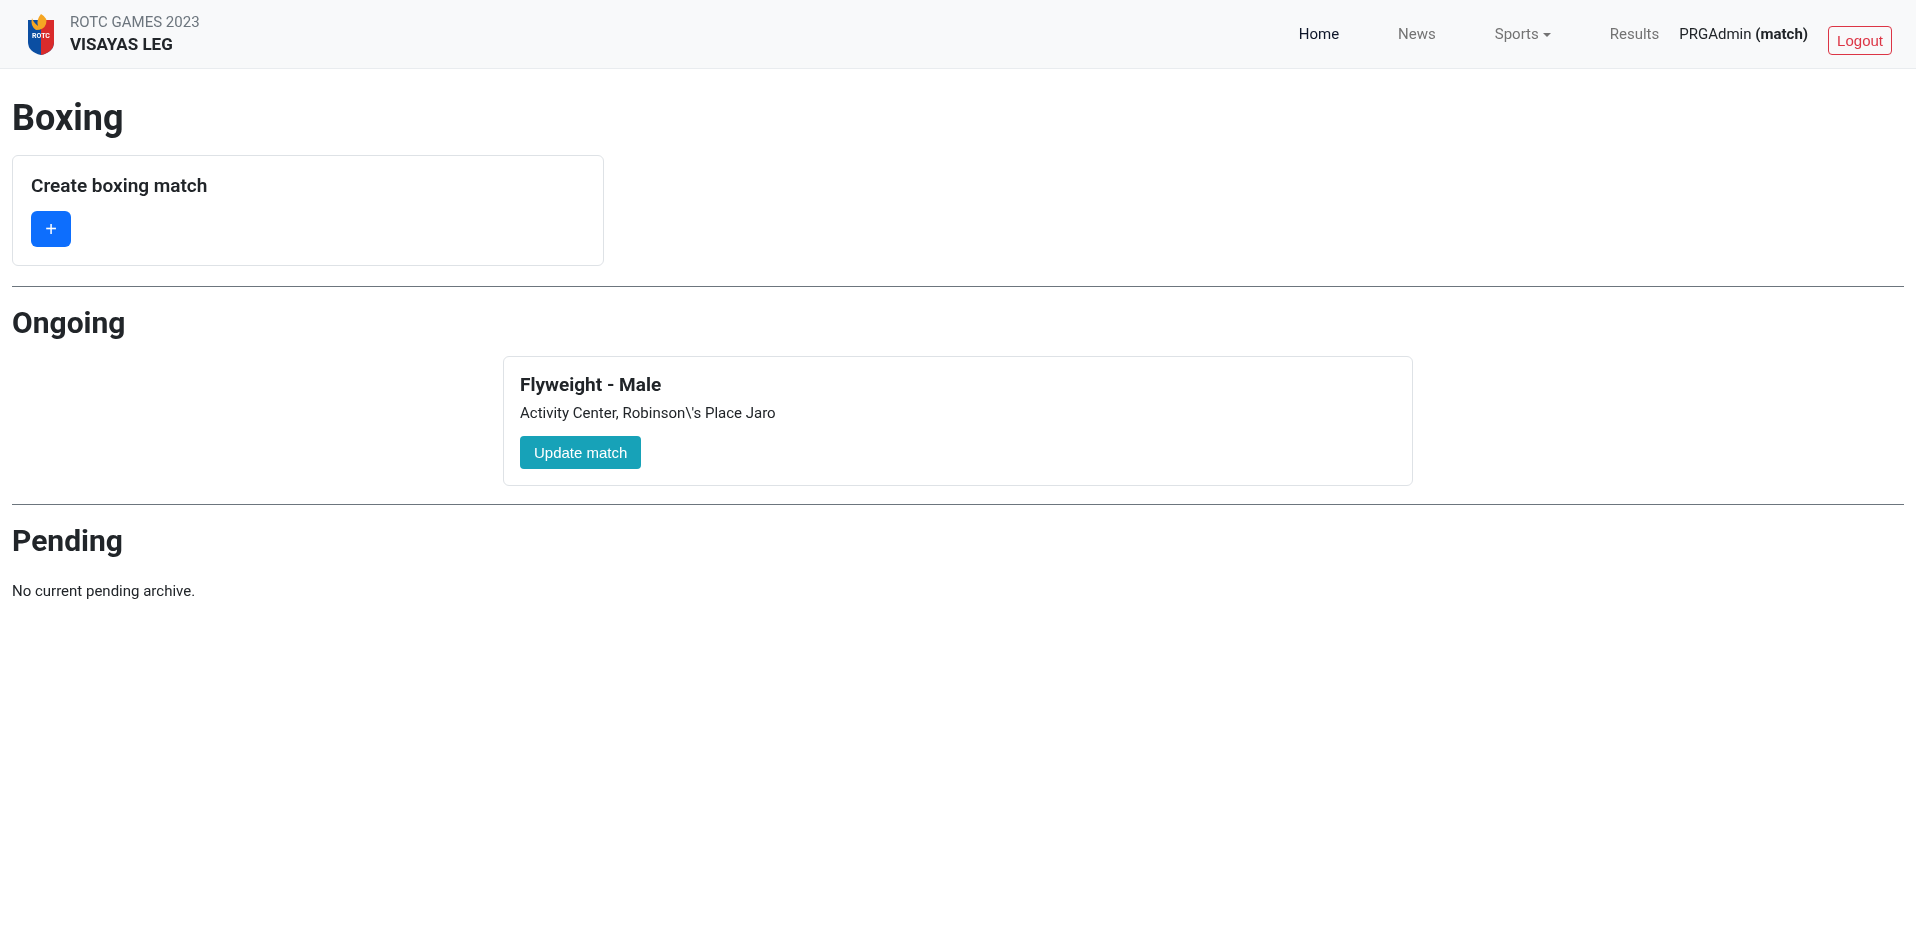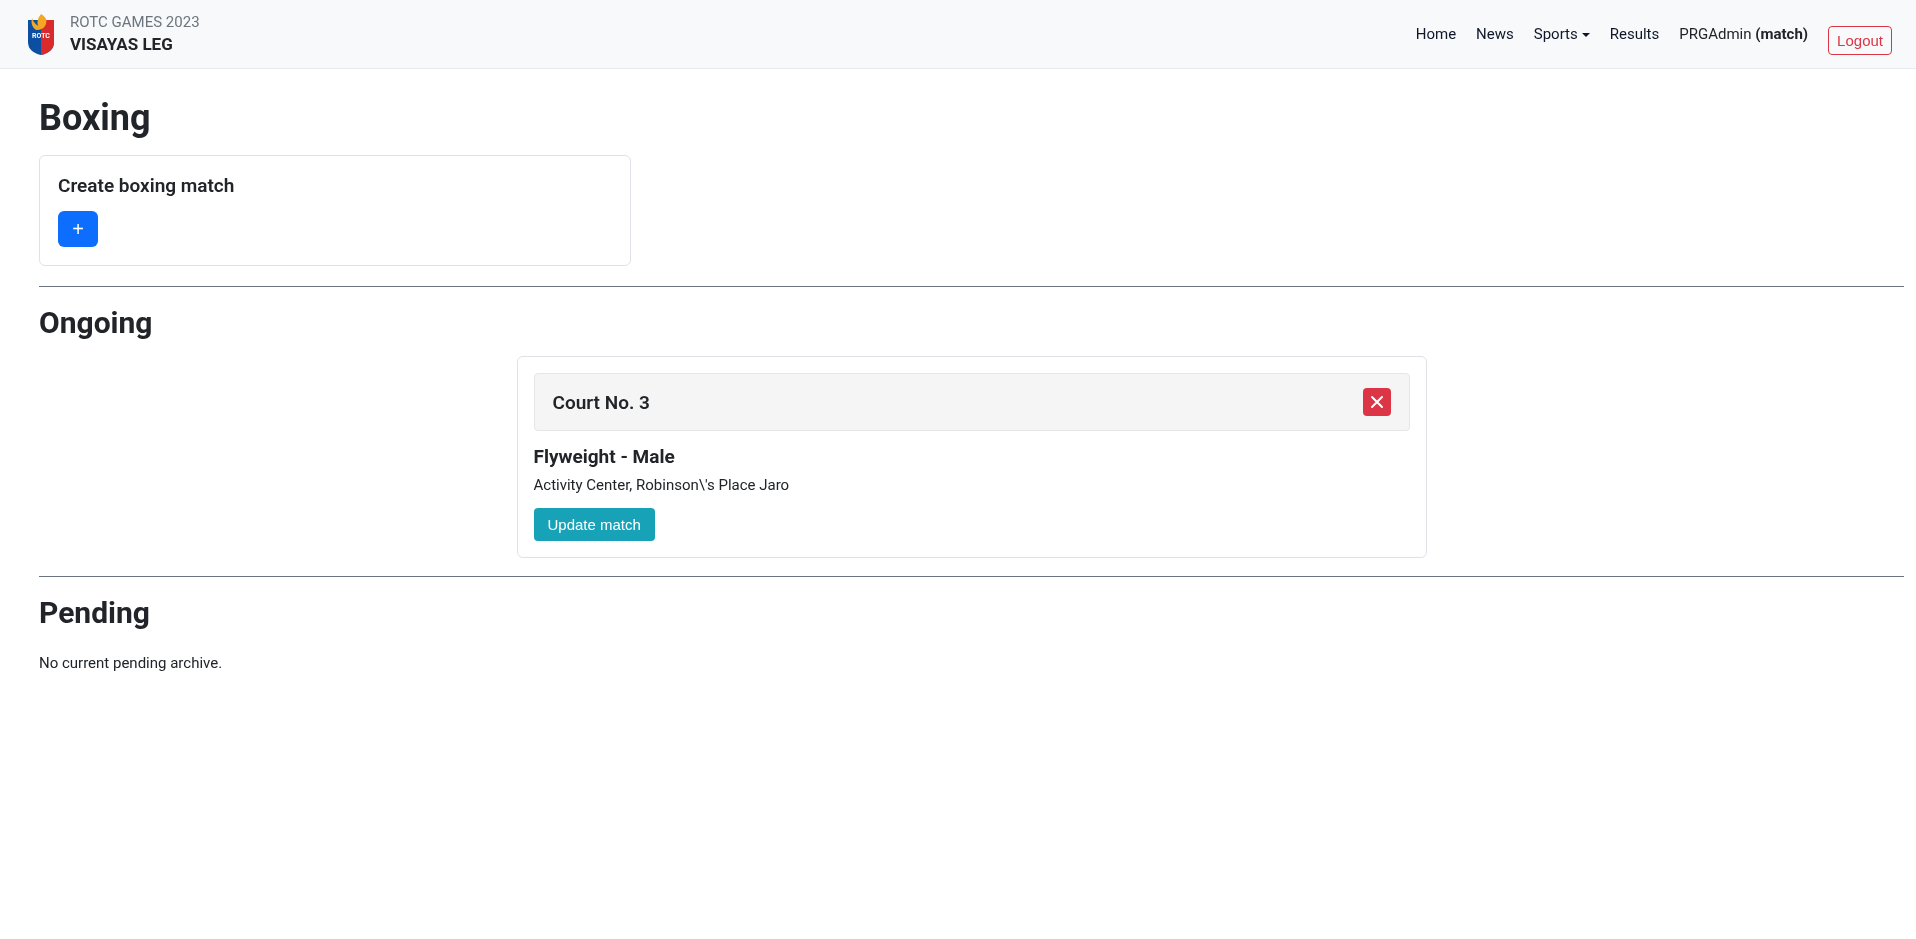--- a/index.html
+++ b/index.html
@@ -43,21 +43,22 @@
       display: flex;
       align-items: center;
       gap: 20px;
       font-size: 15px;
     }
     .nav-link {
       color: #0f172a;
       text-decoration: none;
     }
     .nav-link.muted {
-      color: #0f172a;
+      color: #737373;
+      margin-left: 39px;
     }
     .nav-link.dropdown::after {
       content: "";
       display: inline-block;
       margin-left: 4px;
       vertical-align: middle;
       border-top: 4px solid;
       border-right: 4px solid transparent;
       border-left: 4px solid transparent;
     }
@@ -72,21 +73,20 @@
       color: #dc3545;
       background: transparent;
       padding: 5px 8px;
       border-radius: 4px;
       font-size: 15px;
       cursor: pointer;
       margin-top: 12px;
     }
     .container {
       padding: 12px;
-      margin-left: 27px;
     }
     h1 {
       font-size: 36px;
       font-weight: 700;
       margin: 16px 0;
     }
     h2 {
       font-size: 30px;
       font-weight: 700;
       margin: 16px 0;
@@ -226,28 +226,20 @@
       <span>+</span>
     </button>
   </div>
 
   <hr>
 
   <h2>Ongoing</h2>
 
   <div class="match-wrap">
     <div class="match-card">
-      <div class="match-header">
-        <span class="court-label">Court No. 3</span>
-        <button class="close-btn">
-          <svg width="14" height="14" viewBox="0 0 14 14">
-              <path d="M2 2 L12 12 M12 2 L2 12" stroke="#fff" stroke-width="2" stroke-linecap="round"></path>
-            </svg>
-        </button>
-      </div>
       <div class="match-title">Flyweight - Male</div>
       <div class="match-loc">Activity Center, Robinson\'s Place Jaro</div>
       <button class="btn-teal">Update match</button>
     </div>
   </div>
 
   <hr>
 
   <h2>Pending</h2>
 

